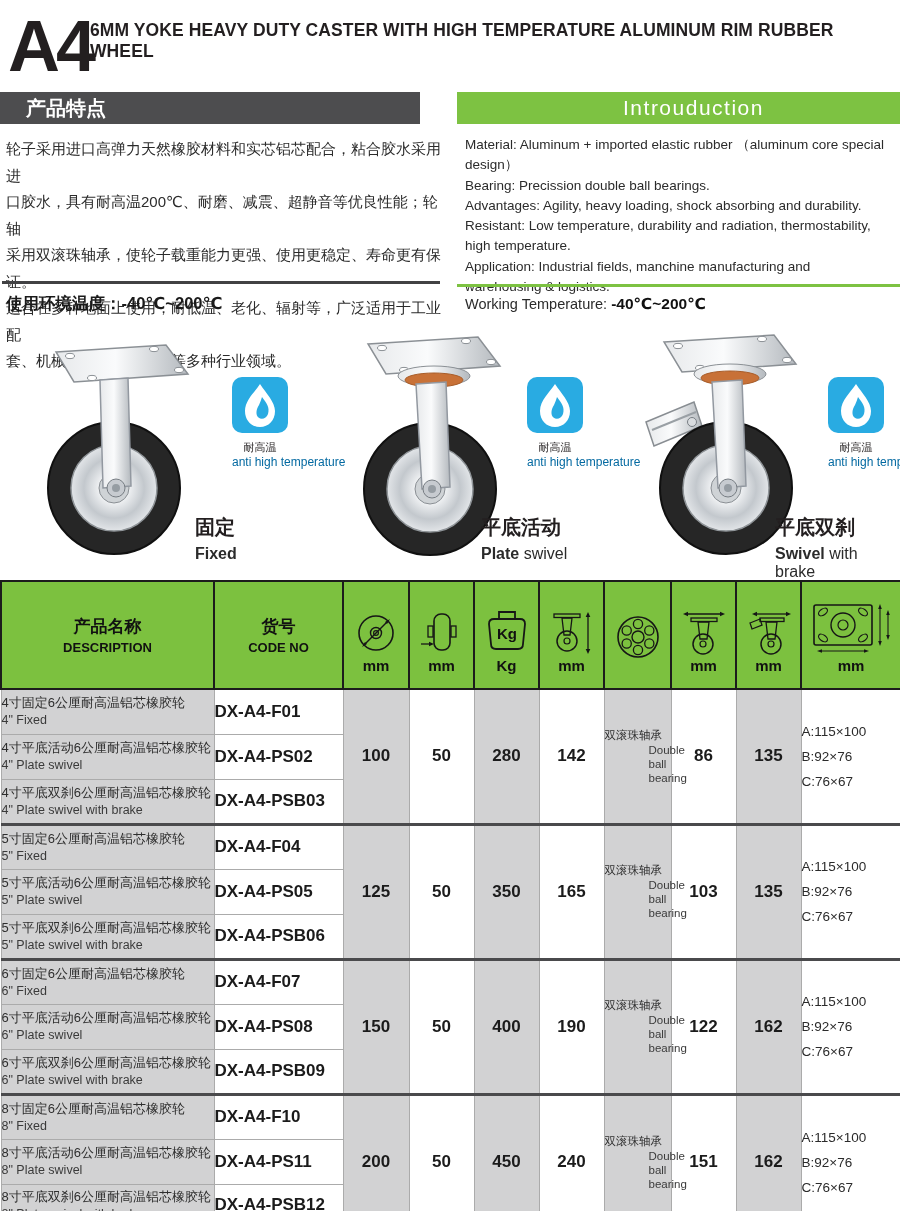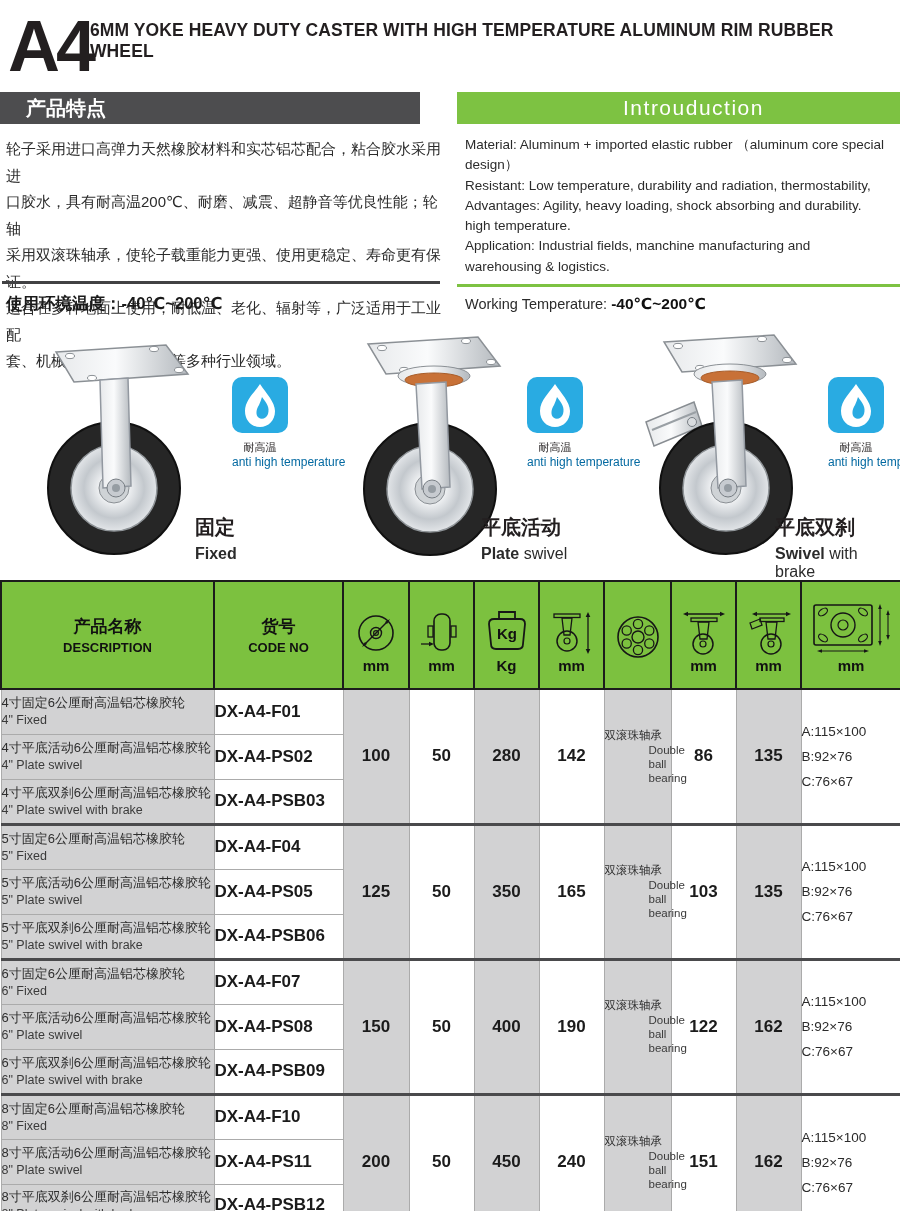--- a/index.html
+++ b/index.html
@@ -92,22 +92,23 @@
       <div>口胶水，具有耐高温200℃、耐磨、减震、超静音等优良性能；轮轴</div>
       <div>采用双滚珠轴承，使轮子载重能力更强、使用更稳定、寿命更有保证。</div>
       <div>适合在多种地面上使用，耐低温、老化、辐射等，广泛适用于工业配</div>
       <div>套、机械制造、仓储物流等多种行业领域。</div>
     </div>
   <div class="abs rule-dark"></div>
   <div class="abs features-temp"><span>使用环境温度：</span><span>-40℃~200℃</span></div>
 
   <div class="abs intro-lines" id="intro-lines">
       <div>Material: Aluminum + imported elastic rubber （aluminum core special design）</div>
+      <div>Bearing: Precission double ball bearings.</div>
+      <div>Advantages: Agility, heavy loading, shock absorbing and durability.</div>
       <div>Resistant: Low temperature, durability and radiation, thermostability,</div>
-      <div>Advantages: Agility, heavy loading, shock absorbing and durability.</div>
       <div>high temperature.</div>
       <div>Application: Industrial fields, manchine  manufacturing  and</div>
       <div>warehousing &amp; logistics.</div>
       <div></div>
     </div>
   <div class="abs rule-green"></div>
   <div class="abs intro-temp"><span>Working Temperature: </span><b>-40℃~200℃</b></div>
 
   <svg class="abs caster" style="left:18px;top:338px" width="185" height="222" viewBox="0 0 185 222">
     <polygon points="38,14 148,7 170,36 56,44" fill="url(#metal)" stroke="#8b9095" stroke-width="1.5"></polygon>

